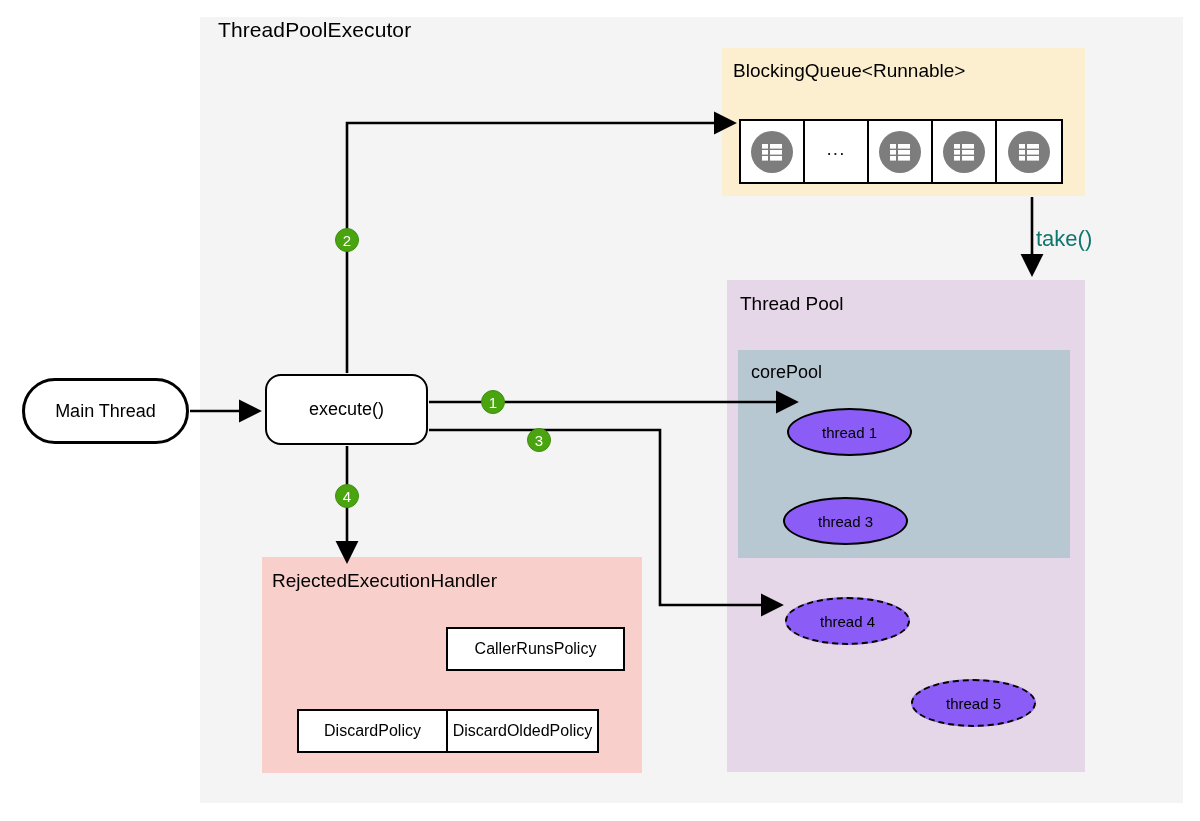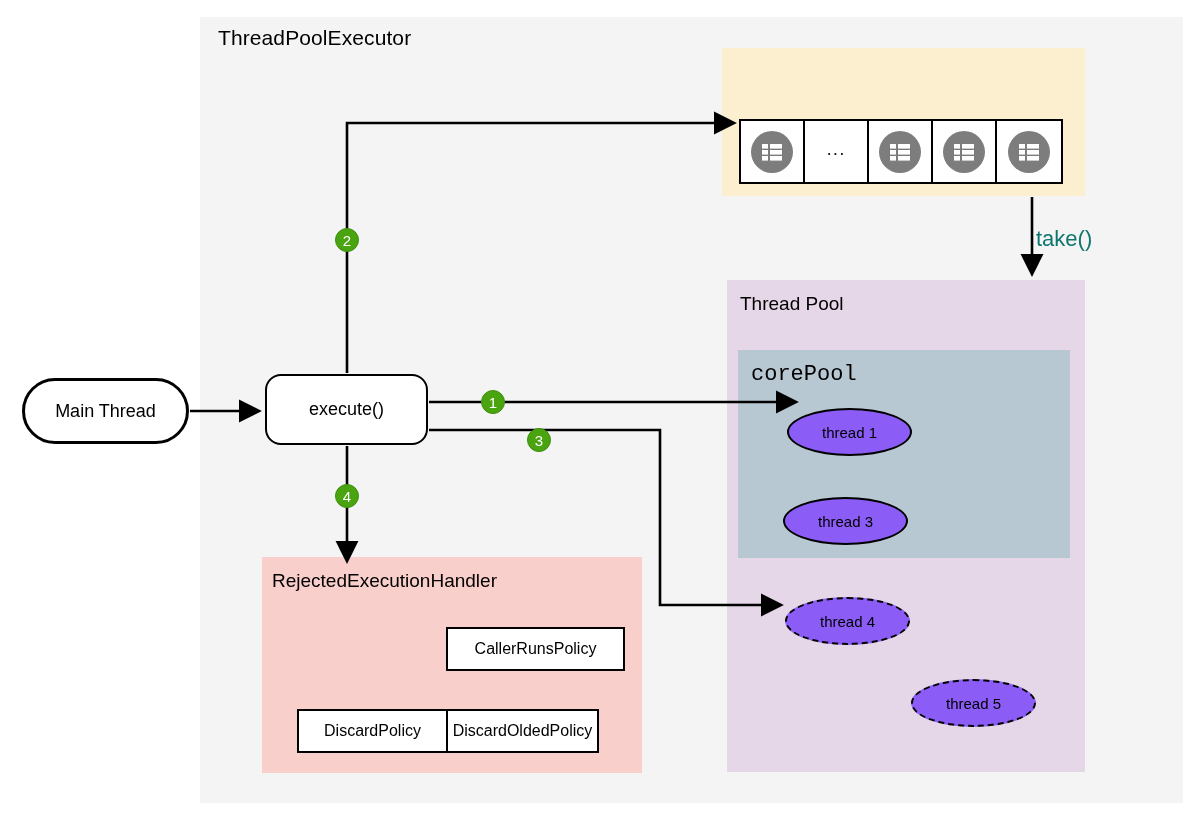--- a/index.html
+++ b/index.html
@@ -25,21 +25,21 @@
     position: absolute;
     left: 200px;
     top: 17px;
     width: 983px;
     height: 786px;
     background: #f4f4f4;
   }
   .executor-title {
     position: absolute;
     left: 218px;
-    top: 26px;
+    top: 18px;
     font-size: 21px;
     color: #000;
     letter-spacing: 0.1px;
   }
   
   .queue-box {
     position: absolute;
     left: 722px;
     top: 48px;
     width: 363px;
@@ -112,23 +112,22 @@
     left: 738px;
     top: 350px;
     width: 332px;
     height: 208px;
     background: #b8c8d2;
   }
   .corepool-title {
     position: absolute;
     left: 751px;
     top: 362px;
-    font-size: 22px;
-    color: #000;
-    font-family: Liberation Mono, monospace;
+    font-size: 18px;
+    color: #000;
   }
   .thread-oval {
     position: absolute;
     border-radius: 50%;
     background: #8b5cf6;
     display: flex;
     align-items: center;
     justify-content: center;
     font-size: 15px;
     color: #000;
@@ -242,20 +241,21 @@
 </style>
 </head>
 <body>
 
 <div id="stage">
 
   <div class="executor-box"></div>
   <div class="executor-title">ThreadPoolExecutor</div>
 
   <div class="queue-box"></div>
+  <div class="queue-title">BlockingQueue&lt;Runnable&gt;</div>
   <div class="queue-cells">
     <div class="queue-cell">
       <span class="task-icon">
         <svg width="26" height="26" viewBox="0 0 26 26" aria-hidden="true">
           <rect x="3" y="5" width="6" height="4.6" fill="#ffffff"></rect>
           <rect x="11" y="5" width="12" height="4.6" fill="#ffffff"></rect>
           <rect x="3" y="11" width="6" height="4.6" fill="#ffffff"></rect>
           <rect x="11" y="11" width="12" height="4.6" fill="#ffffff"></rect>
           <rect x="3" y="17" width="6" height="4.6" fill="#ffffff"></rect>
           <rect x="11" y="17" width="12" height="4.6" fill="#ffffff"></rect>

